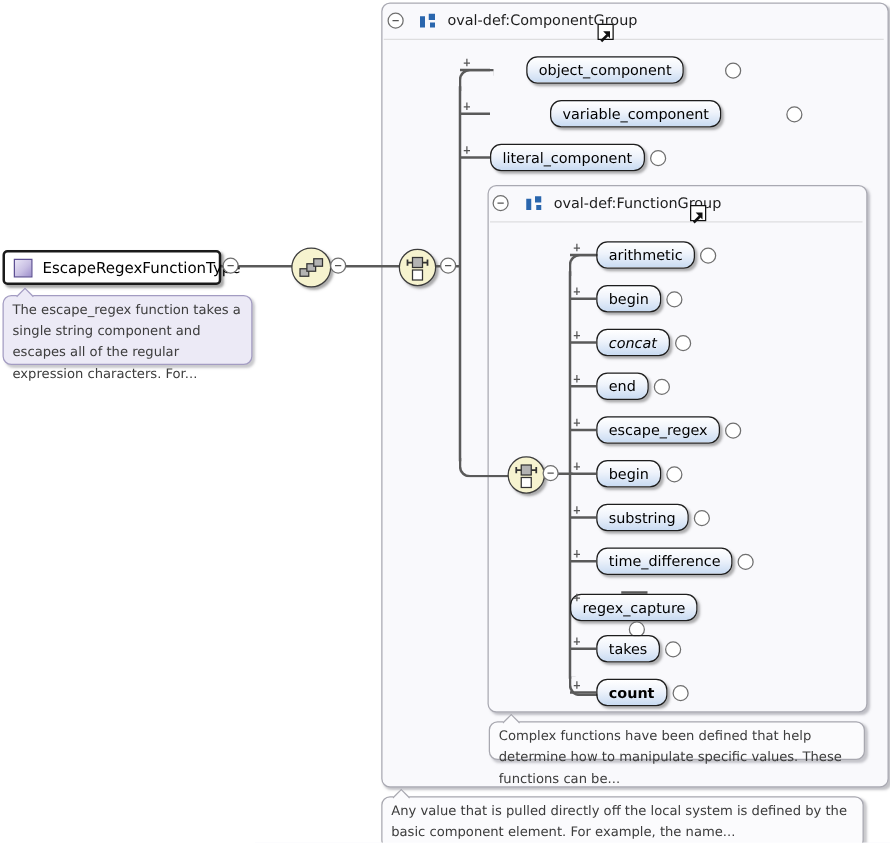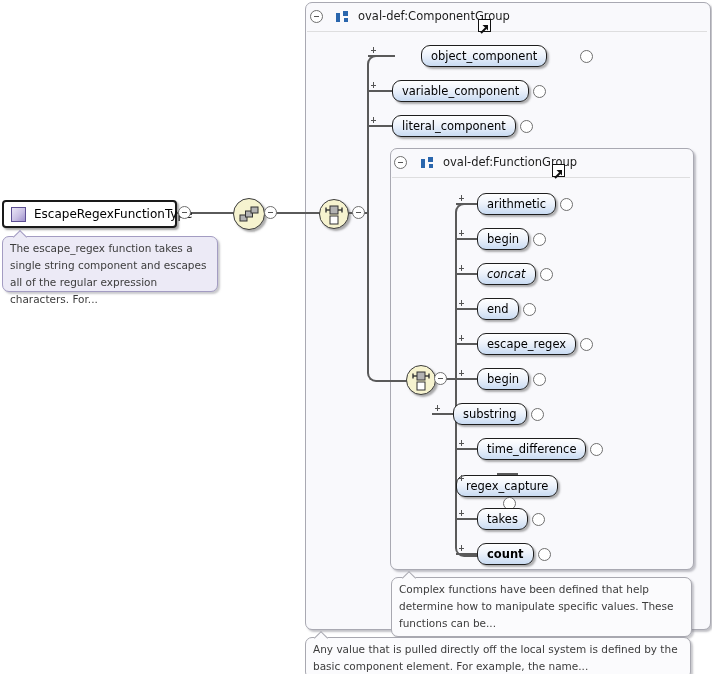--- a/index.html
+++ b/index.html
@@ -165,21 +165,21 @@
   <span class="type-icon"></span>
   <span>EscapeRegexFunctionType</span>
 </div>
 <div class="pm" style="left:178px;top:206px;"></div>
 
 <div class="row" style="left:368px;top:45px;gap:29px;">
   <span class="stub" style="width:24px;"></span>
   <span class="elem-box">object_component</span>
   <span class="pm plus"></span>
 </div>
-<div class="row" style="left:368px;top:80px;">
+<div class="row" style="left:368px;top:80px;gap:48px;">
   <span class="stub" style="width:24px;"></span>
   <span class="elem-box">variable_component</span>
   <span class="pm plus"></span>
 </div>
 <div class="row" style="left:368px;top:115px;">
   <span class="stub" style="width:24px;"></span>
   <span class="elem-box">literal_component</span>
   <span class="pm plus"></span>
 </div>
 
@@ -206,21 +206,21 @@
 <div class="row" style="left:456px;top:333px;">
   <span class="stub" style="width:21px;"></span>
   <span class="elem-box">escape_regex</span>
   <span class="pm plus"></span>
 </div>
 <div class="row" style="left:456px;top:368px;">
   <span class="stub" style="width:21px;"></span>
   <span class="elem-box">begin</span>
   <span class="pm plus"></span>
 </div>
-<div class="row" style="left:432px;top:403px;text-align:center;">
+<div class="row" style="left:456px;top:403px;text-align:center;">
   <span class="stub" style="width:21px;"></span>
   <span class="elem-box">substring</span>
   <span class="pm plus"></span>
 </div>
 <div class="row" style="left:456px;top:438px;">
   <span class="stub" style="width:21px;"></span>
   <span class="elem-box">time_difference</span>
   <span class="pm plus"></span>
 </div>
 <div class="row" style="left:456px;top:473px;flex-direction:column;">
@@ -232,26 +232,26 @@
   <span class="stub" style="width:21px;"></span>
   <span class="elem-box">takes</span>
   <span class="pm plus"></span>
 </div>
 <div class="row" style="left:456px;top:543px;font-weight:bold;">
   <span class="stub" style="width:21px;"></span>
   <span class="elem-box">count</span>
   <span class="pm plus"></span>
 </div>
 
-<div class="bubble lavender" style="left:2px;top:236px;width:216px;height:56px;">
+<div class="bubble lavender" style="left:2px;top:236px;width:200px;height:56px;">
   <span class="pointer" style="left:12px;"></span>
   <span>The escape_regex function takes a single string component and escapes all of the regular expression characters. For...</span>
 </div>
 
-<div class="bubble" style="left:391px;top:577px;width:301px;height:60px;">
+<div class="bubble" style="left:391px;top:577px;width:301px;height:31px;">
   <span class="pointer" style="left:12px;"></span>
   <span>Complex functions have been defined that help determine how to manipulate specific values. These functions can be...</span>
 </div>
 
 <div class="bubble" style="left:305px;top:637px;width:386px;height:42px;">
   <span class="pointer" style="left:10px;"></span>
   <span>Any value that is pulled directly off the local system is defined by the basic component element. For example, the name...</span>
 </div>
 
 </body></html>

